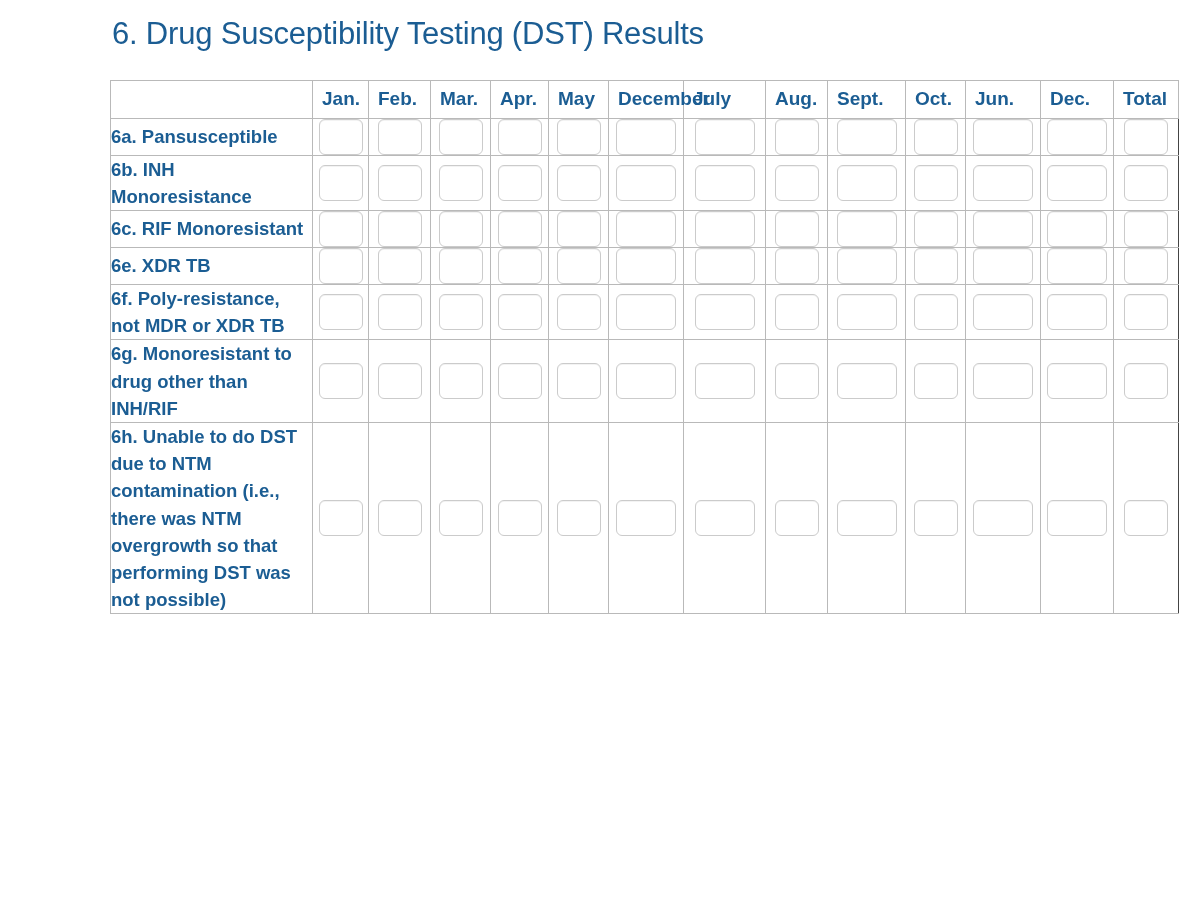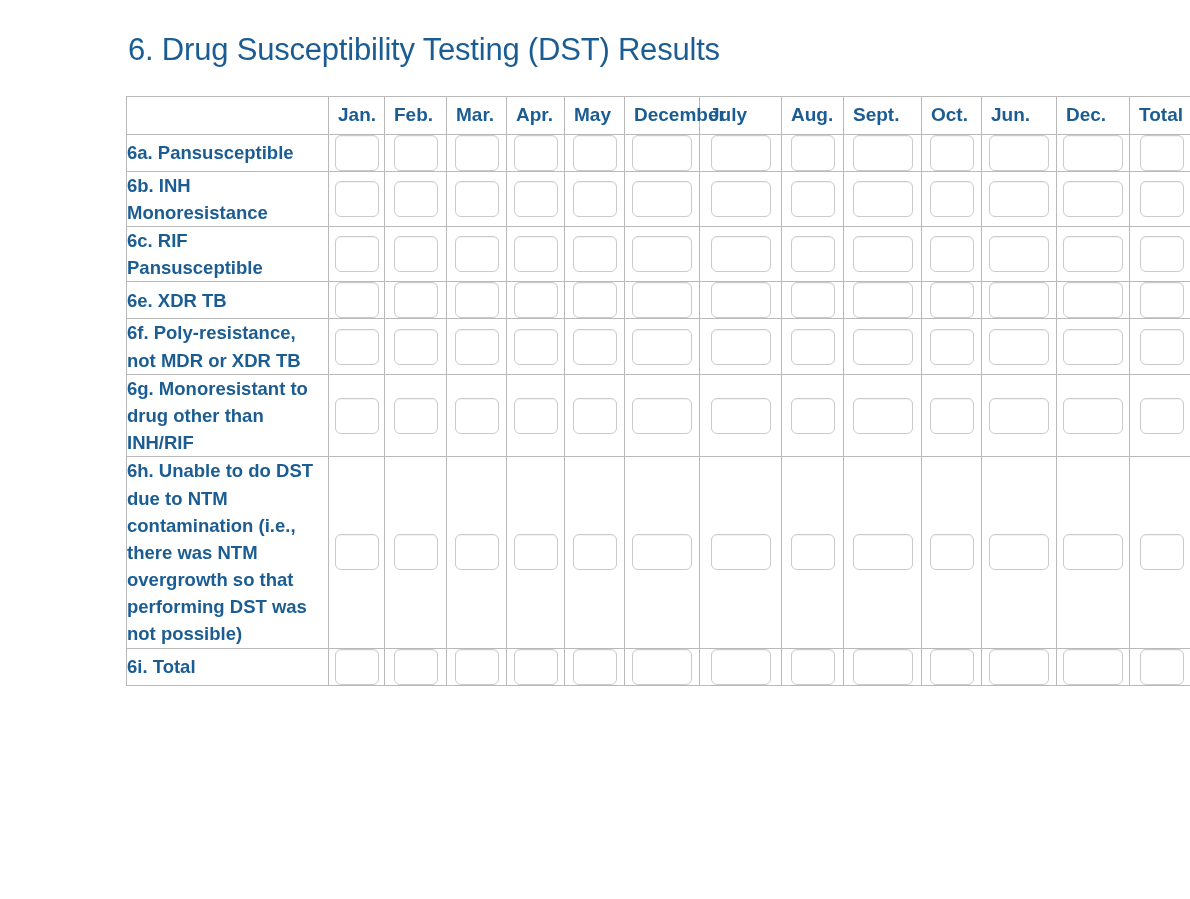--- a/index.html
+++ b/index.html
@@ -9,21 +9,21 @@
     padding: 0;
     background: #ffffff;
   }
   body {
     width: 1190px;
     height: 899px;
     font-family: "Liberation Sans", sans-serif;
     overflow: hidden;
   }
   .page {
-    padding: 16px;
+    padding: 0;
     width: 1042px;
     height: 899px;
     position: relative;
   }
   .section-heading {
     color: #1b5d93;
     font-size: 31px;
     font-weight: 400;
     line-height: 1.15;
     margin: 0;
@@ -187,21 +187,21 @@
             <td class="cell"><input type="text" class="num-box wide" value="" style=""></td>
             <td class="cell"><input type="text" class="num-box wide" value="" style=""></td>
             <td class="cell"><input type="text" class="num-box" value="" style=""></td>
             <td class="cell"><input type="text" class="num-box wide" value="" style=""></td>
             <td class="cell"><input type="text" class="num-box" value="" style=""></td>
             <td class="cell"><input type="text" class="num-box wide" value="" style=""></td>
             <td class="cell"><input type="text" class="num-box wide" value="" style=""></td>
             <td class="cell last"><input type="text" class="num-box" value="" style=""></td>
           </tr>
           <tr>
-            <td class="row-label">6c. RIF Pansusceptible</td>
+            <td class="row-label">6c. RIF Monoresistant</td>
             <td class="cell"><input type="text" class="num-box" value="" style=""></td>
             <td class="cell"><input type="text" class="num-box" value="" style=""></td>
             <td class="cell"><input type="text" class="num-box" value="" style=""></td>
             <td class="cell"><input type="text" class="num-box" value="" style=""></td>
             <td class="cell"><input type="text" class="num-box" value="" style=""></td>
             <td class="cell"><input type="text" class="num-box wide" value="" style=""></td>
             <td class="cell"><input type="text" class="num-box wide" value="" style=""></td>
             <td class="cell"><input type="text" class="num-box" value="" style=""></td>
             <td class="cell"><input type="text" class="num-box wide" value="" style=""></td>
             <td class="cell"><input type="text" class="num-box" value="" style=""></td>
@@ -252,36 +252,20 @@
             <td class="cell"><input type="text" class="num-box wide" value="" style=""></td>
             <td class="cell"><input type="text" class="num-box" value="" style=""></td>
             <td class="cell"><input type="text" class="num-box wide" value="" style=""></td>
             <td class="cell"><input type="text" class="num-box" value="" style=""></td>
             <td class="cell"><input type="text" class="num-box wide" value="" style=""></td>
             <td class="cell"><input type="text" class="num-box wide" value="" style=""></td>
             <td class="cell last"><input type="text" class="num-box" value="" style=""></td>
           </tr>
           <tr>
             <td class="row-label">6h. Unable to do DST due to NTM contamination (i.e., there was NTM overgrowth so that performing DST was not possible)</td>
-            <td class="cell"><input type="text" class="num-box" value="" style=""></td>
-            <td class="cell"><input type="text" class="num-box" value="" style=""></td>
-            <td class="cell"><input type="text" class="num-box" value="" style=""></td>
-            <td class="cell"><input type="text" class="num-box" value="" style=""></td>
-            <td class="cell"><input type="text" class="num-box" value="" style=""></td>
-            <td class="cell"><input type="text" class="num-box wide" value="" style=""></td>
-            <td class="cell"><input type="text" class="num-box wide" value="" style=""></td>
-            <td class="cell"><input type="text" class="num-box" value="" style=""></td>
-            <td class="cell"><input type="text" class="num-box wide" value="" style=""></td>
-            <td class="cell"><input type="text" class="num-box" value="" style=""></td>
-            <td class="cell"><input type="text" class="num-box wide" value="" style=""></td>
-            <td class="cell"><input type="text" class="num-box wide" value="" style=""></td>
-            <td class="cell last"><input type="text" class="num-box" value="" style=""></td>
-          </tr>
-          <tr>
-            <td class="row-label">6i. Total</td>
             <td class="cell"><input type="text" class="num-box" value="" style=""></td>
             <td class="cell"><input type="text" class="num-box" value="" style=""></td>
             <td class="cell"><input type="text" class="num-box" value="" style=""></td>
             <td class="cell"><input type="text" class="num-box" value="" style=""></td>
             <td class="cell"><input type="text" class="num-box" value="" style=""></td>
             <td class="cell"><input type="text" class="num-box wide" value="" style=""></td>
             <td class="cell"><input type="text" class="num-box wide" value="" style=""></td>
             <td class="cell"><input type="text" class="num-box" value="" style=""></td>
             <td class="cell"><input type="text" class="num-box wide" value="" style=""></td>
             <td class="cell"><input type="text" class="num-box" value="" style=""></td>

